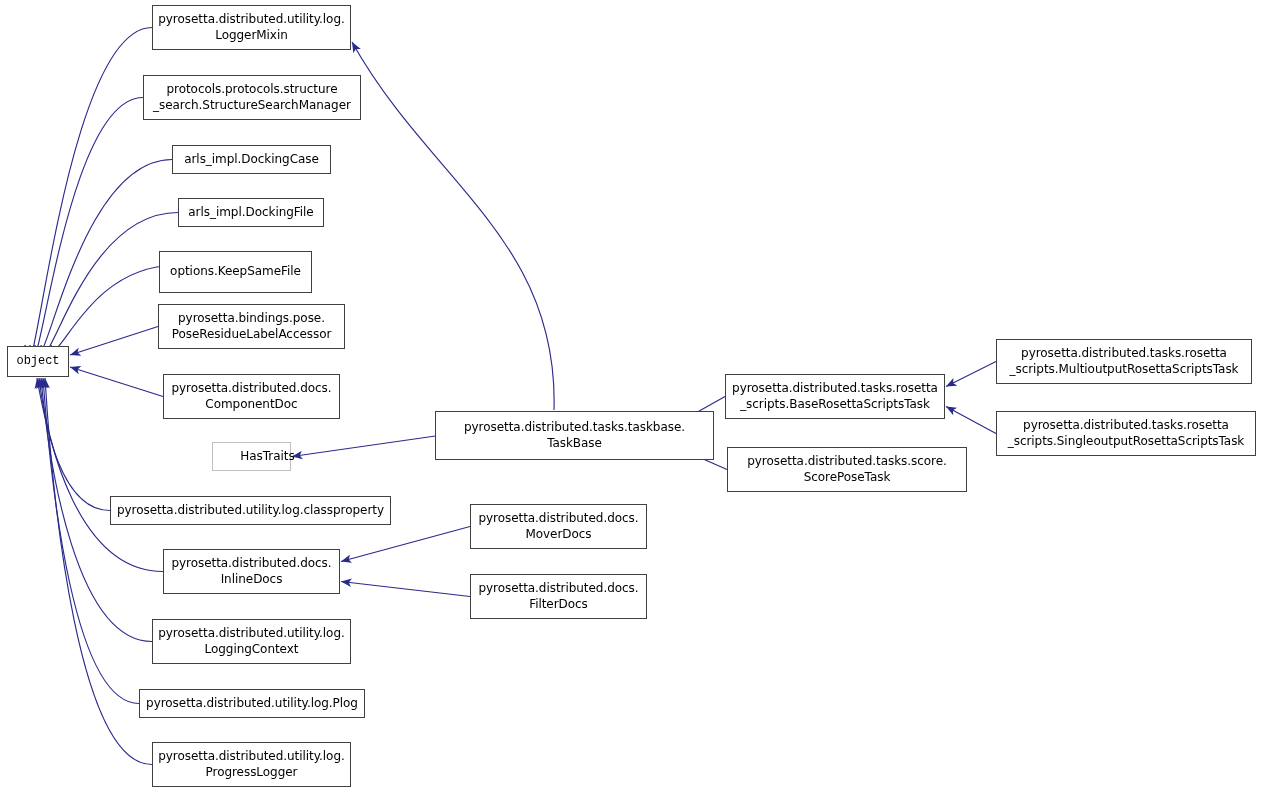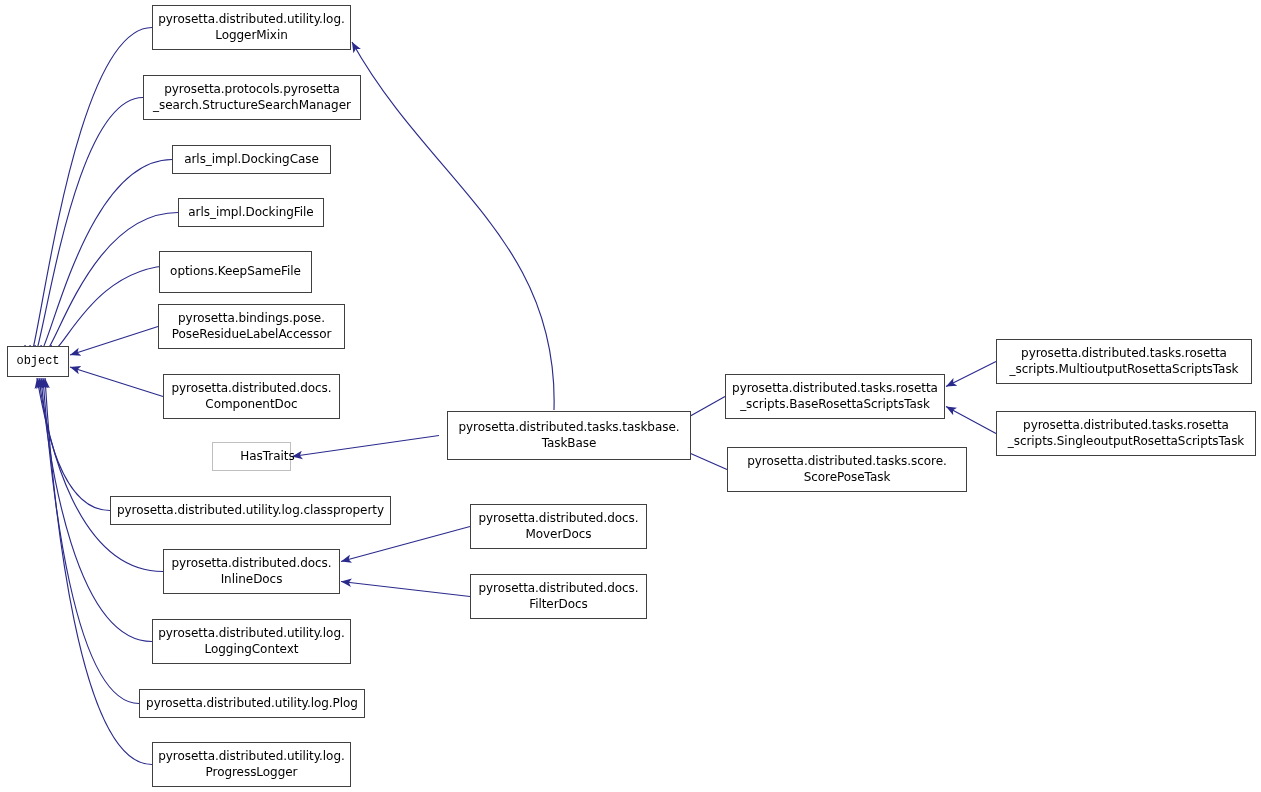--- a/index.html
+++ b/index.html
@@ -70,39 +70,39 @@
       <path d="M470,526.5 L341,561.5" fill="none" stroke="#2a2a8c" stroke-width="1.15" marker-end="url(#arrowhead)"></path>
       <path d="M470,596.5 L341,581.5" fill="none" stroke="#2a2a8c" stroke-width="1.15" marker-end="url(#arrowhead)"></path>
       <path d="M725,396.5 L677,423.5" fill="none" stroke="#2a2a8c" stroke-width="1.15" marker-end="url(#arrowhead)"></path>
       <path d="M727,469.5 L677,447.5" fill="none" stroke="#2a2a8c" stroke-width="1.15" marker-end="url(#arrowhead)"></path>
       <path d="M996,361.5 L946,386.5" fill="none" stroke="#2a2a8c" stroke-width="1.15" marker-end="url(#arrowhead)"></path>
       <path d="M996,433.5 L946,406.5" fill="none" stroke="#2a2a8c" stroke-width="1.15" marker-end="url(#arrowhead)"></path>
     </svg>
 <div class="node" style="left: 7px; top: 346px; width: 62px; height: 31px; font-family: Liberation Mono, monospace;">object</div>
     <div class="node" style="left: 152px; top: 5px; width: 199px; height: 45px;">pyrosetta.distributed.utility.log.
 LoggerMixin</div>
-    <div class="node" style="left: 143px; top: 75px; width: 218px; height: 45px;">pyrosetta.protocols.pyrosetta
+    <div class="node" style="left: 143px; top: 75px; width: 218px; height: 45px;">protocols.protocols.structure
 _search.StructureSearchManager</div>
     <div class="node" style="left: 178px; top: 198px; width: 146px; height: 29px;">arls_impl.DockingFile</div>
     <div class="node" style="left: 172px; top: 145px; width: 159px; height: 29px;">arls_impl.DockingCase</div>
     <div class="node" style="left: 159px; top: 251px; width: 153px; height: 42px;">options.KeepSameFile</div>
     <div class="node" style="left: 158px; top: 304px; width: 187px; height: 45px;">pyrosetta.bindings.pose.
 PoseResidueLabelAccessor</div>
     <div class="node" style="left: 163px; top: 374px; width: 177px; height: 45px;">pyrosetta.distributed.docs.
 ComponentDoc</div>
     <div class="node faded" style="left: 212px; top: 442px; width: 79px; height: 29px; padding-left: 37px;">HasTraits</div>
     <div class="node" style="left: 110px; top: 496px; width: 281px; height: 29px;">pyrosetta.distributed.utility.log.classproperty</div>
     <div class="node" style="left: 163px; top: 549px; width: 177px; height: 45px;">pyrosetta.distributed.docs.
 InlineDocs</div>
     <div class="node" style="left: 152px; top: 619px; width: 199px; height: 45px;">pyrosetta.distributed.utility.log.
 LoggingContext</div>
     <div class="node" style="left: 139px; top: 689px; width: 226px; height: 29px; text-align: right;">pyrosetta.distributed.utility.log.Plog</div>
     <div class="node" style="left: 152px; top: 742px; width: 199px; height: 45px;">pyrosetta.distributed.utility.log.
 ProgressLogger</div>
-    <div class="node" style="left: 447px; top: 411px; width: 244px; height: 49px;">pyrosetta.distributed.tasks.taskbase.
+    <div class="node" style="left: 435px; top: 411px; width: 279px; height: 49px;">pyrosetta.distributed.tasks.taskbase.
 TaskBase</div>
     <div class="node" style="left: 470px; top: 504px; width: 177px; height: 45px;">pyrosetta.distributed.docs.
 MoverDocs</div>
     <div class="node" style="left: 470px; top: 574px; width: 177px; height: 45px;">pyrosetta.distributed.docs.
 FilterDocs</div>
     <div class="node" style="left: 725px; top: 374px; width: 220px; height: 45px;">pyrosetta.distributed.tasks.rosetta
 _scripts.BaseRosettaScriptsTask</div>
     <div class="node" style="left: 727px; top: 447px; width: 240px; height: 45px;">pyrosetta.distributed.tasks.score.
 ScorePoseTask</div>
     <div class="node" style="left: 996px; top: 339px; width: 256px; height: 45px;">pyrosetta.distributed.tasks.rosetta

